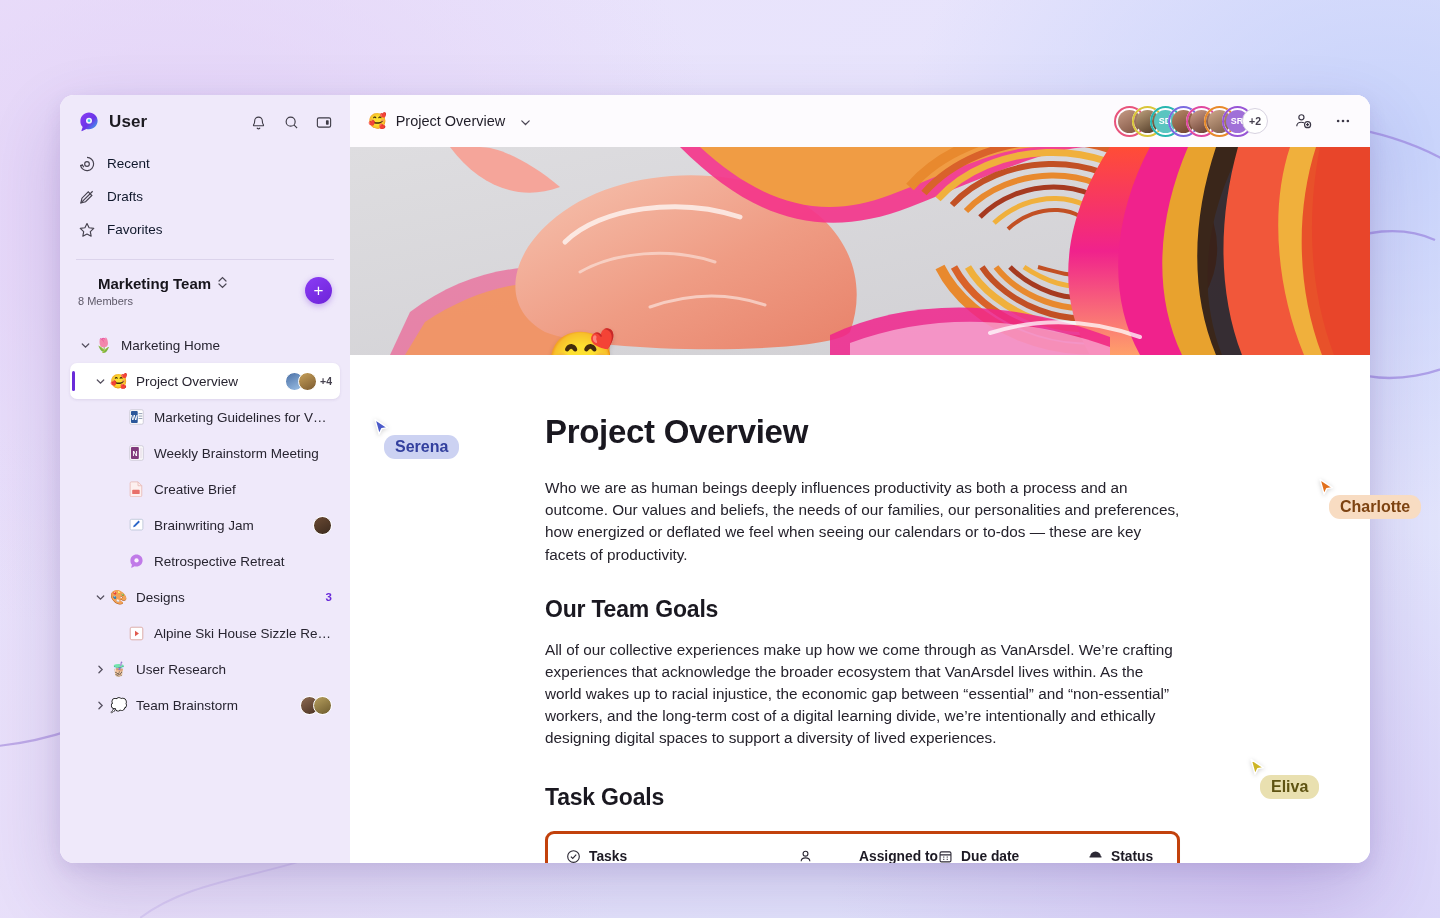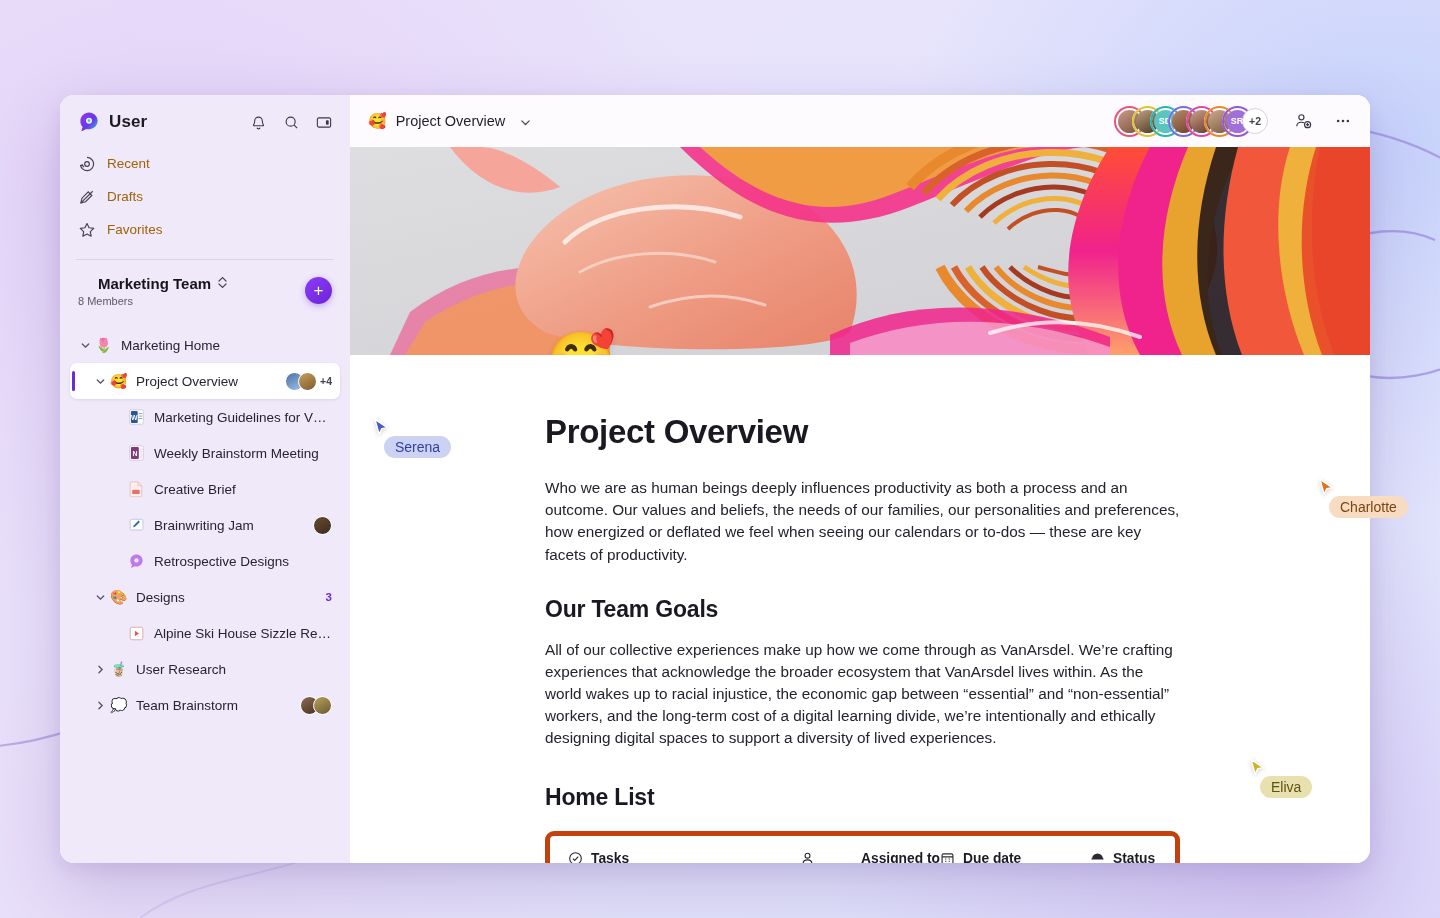--- a/index.html
+++ b/index.html
@@ -65,21 +65,21 @@
   .ico-btn {
     width: 20px; height: 20px; display: flex; align-items: center; justify-content: center;
     color: #3d3a45; cursor: pointer;
   }
   .ico-btn svg { display: block; }
 
   .sb-nav { padding: 14px 10px 0 10px; }
   .sb-nav-item {
     display: flex; align-items: center; gap: 11px;
     height: 33px; padding: 0 8px; border-radius: 6px;
-    font-size: 13.5px; color: #a16207; cursor: pointer;
+    font-size: 13.5px; color: #0f172a; cursor: pointer;
   }
   .sb-nav-item .gi { width: 18px; height: 18px; flex: 0 0 18px; color: #46424f; }
 
   .sb-divider { height: 1px; background: rgba(120,100,160,.16); margin: 13px 16px 0 16px; }
 
   .team-block {
     padding: 15px 18px 0 18px;
     display: flex; align-items: flex-start;
   }
   .team-text { flex: 1; }
@@ -218,21 +218,21 @@
   p.doc-p {
     font-size: 15.3px; line-height: 1.45; color: #25222c; margin-bottom: 30px;
   }
   h2.doc-h2 {
     font-size: 23px; font-weight: 700; color: #1a1820;
     letter-spacing: -.2px; margin-bottom: 16px;
   }
   h2.doc-h2.tasks { margin-top: 34px; margin-bottom: 20px; }
 
   .task-table {
-    border: 5px solid #c2410c; border-radius: 9px;
+    border: 3px solid #c2410c; border-radius: 9px;
     background: #fff; overflow: hidden;
     box-shadow: 0 1px 2px rgba(40,20,80,.03);
   }
   .task-head {
     display: flex; align-items: center; height: 46px; padding: 0 18px;
   }
   .th {
     display: flex; align-items: center; gap: 8px;
     font-size: 13.8px; font-weight: 700; color: #1d1a24;
   }
@@ -240,21 +240,21 @@
   .th-tasks { width: 232px; }
   .th-assigned { width: 140px; justify-content: space-between; }
   .th-due { width: 150px; }
 
   
   .cursor { position: absolute; z-index: 30; pointer-events: none; }
   .cursor .arrow { width: 17px; height: 20px; display: block; filter: drop-shadow(0 1px 2px rgba(0,0,0,.18)); }
   .cursor .tag {
     display: inline-block; margin-left: 11px; margin-top: -3px;
     padding: 3px 11px; border-radius: 11px;
-    font-size: 14px; font-weight: 400; white-space: nowrap;
+    font-size: 16px; font-weight: 700; white-space: nowrap;
   }
   .cur-serena   { left: 373px; top: 418px; }
   .cur-charlotte{ left: 1318px; top: 478px; }
   .cur-eliva    { left: 1249px; top: 758px; }
 </style>
 </head>
 <body>
 
 <div class="desktop">
 
@@ -437,21 +437,21 @@
         </div>
 
 
         <div class="tree-row lvl-2">
           <span class="file-ico">
             <svg width="15" height="16" viewBox="0 0 16 17">
                 <path d="M8 1.6c3.6 0 6.5 2.8 6.5 6.3 0 3.6-2.9 6.4-6.5 6.4-.7 0-1.3-.1-1.9-.3l-3.2 1.7c-.35.2-.7-.15-.56-.5l.9-2.6C1.9 11.4 1.5 9.8 1.5 7.9 1.5 4.4 4.4 1.6 8 1.6z" fill="#c07ae8"></path>
                 <circle cx="8" cy="7.9" r="2.3" fill="#fff" opacity=".9"></circle>
               </svg>
           </span>
-          <span class="tree-label">Retrospective Designs</span>
+          <span class="tree-label">Retrospective Retreat</span>
         </div>
 
         <div class="tree-row lvl-1">
           <span class="twisty">
             <svg width="11" height="11" viewBox="0 0 12 12" fill="none" stroke="currentColor" stroke-width="1.4" stroke-linecap="round">
                 <path d="M2.5 4.3L6 7.8l3.5-3.5"></path>
               </svg>
           </span>
           <span class="tree-emoji">🎨</span>
           <span class="tree-label">Designs</span>
@@ -639,21 +639,21 @@
       </div>
 
       <div class="doc">
         <div class="doc-inner">
           <h1 class="doc-title">Project Overview</h1>
           <p class="doc-p">Who we are as human beings deeply influences productivity as both a process and an outcome. Our values and beliefs, the needs of our families, our personalities and preferences, how energized or deflated we feel when seeing our calendars or to-dos — these are key facets of productivity.</p>
 
           <h2 class="doc-h2">Our Team Goals</h2>
           <p class="doc-p">All of our collective experiences make up how we come through as VanArsdel. We’re crafting experiences that acknowledge the broader ecosystem that VanArsdel lives within. As the world wakes up to racial injustice, the economic gap between “essential” and “non-essential” workers, and the long-term cost of a digital learning divide, we’re intentionally and ethically designing digital spaces to support a diversity of lived experiences.</p>
 
-          <h2 class="doc-h2 tasks">Home List</h2>
+          <h2 class="doc-h2 tasks">Task Goals</h2>
 
           <div class="task-table">
             <div class="task-head">
               <div class="th th-tasks">
                 <span class="thi">
                   <svg width="15" height="15" viewBox="0 0 16 16" fill="none" stroke="currentColor" stroke-width="1.2">
                       <circle cx="8" cy="8" r="6.2"></circle>
                       <path d="M5.2 8.1l2 2 3.7-4"></path>
                     </svg>
                 </span>

